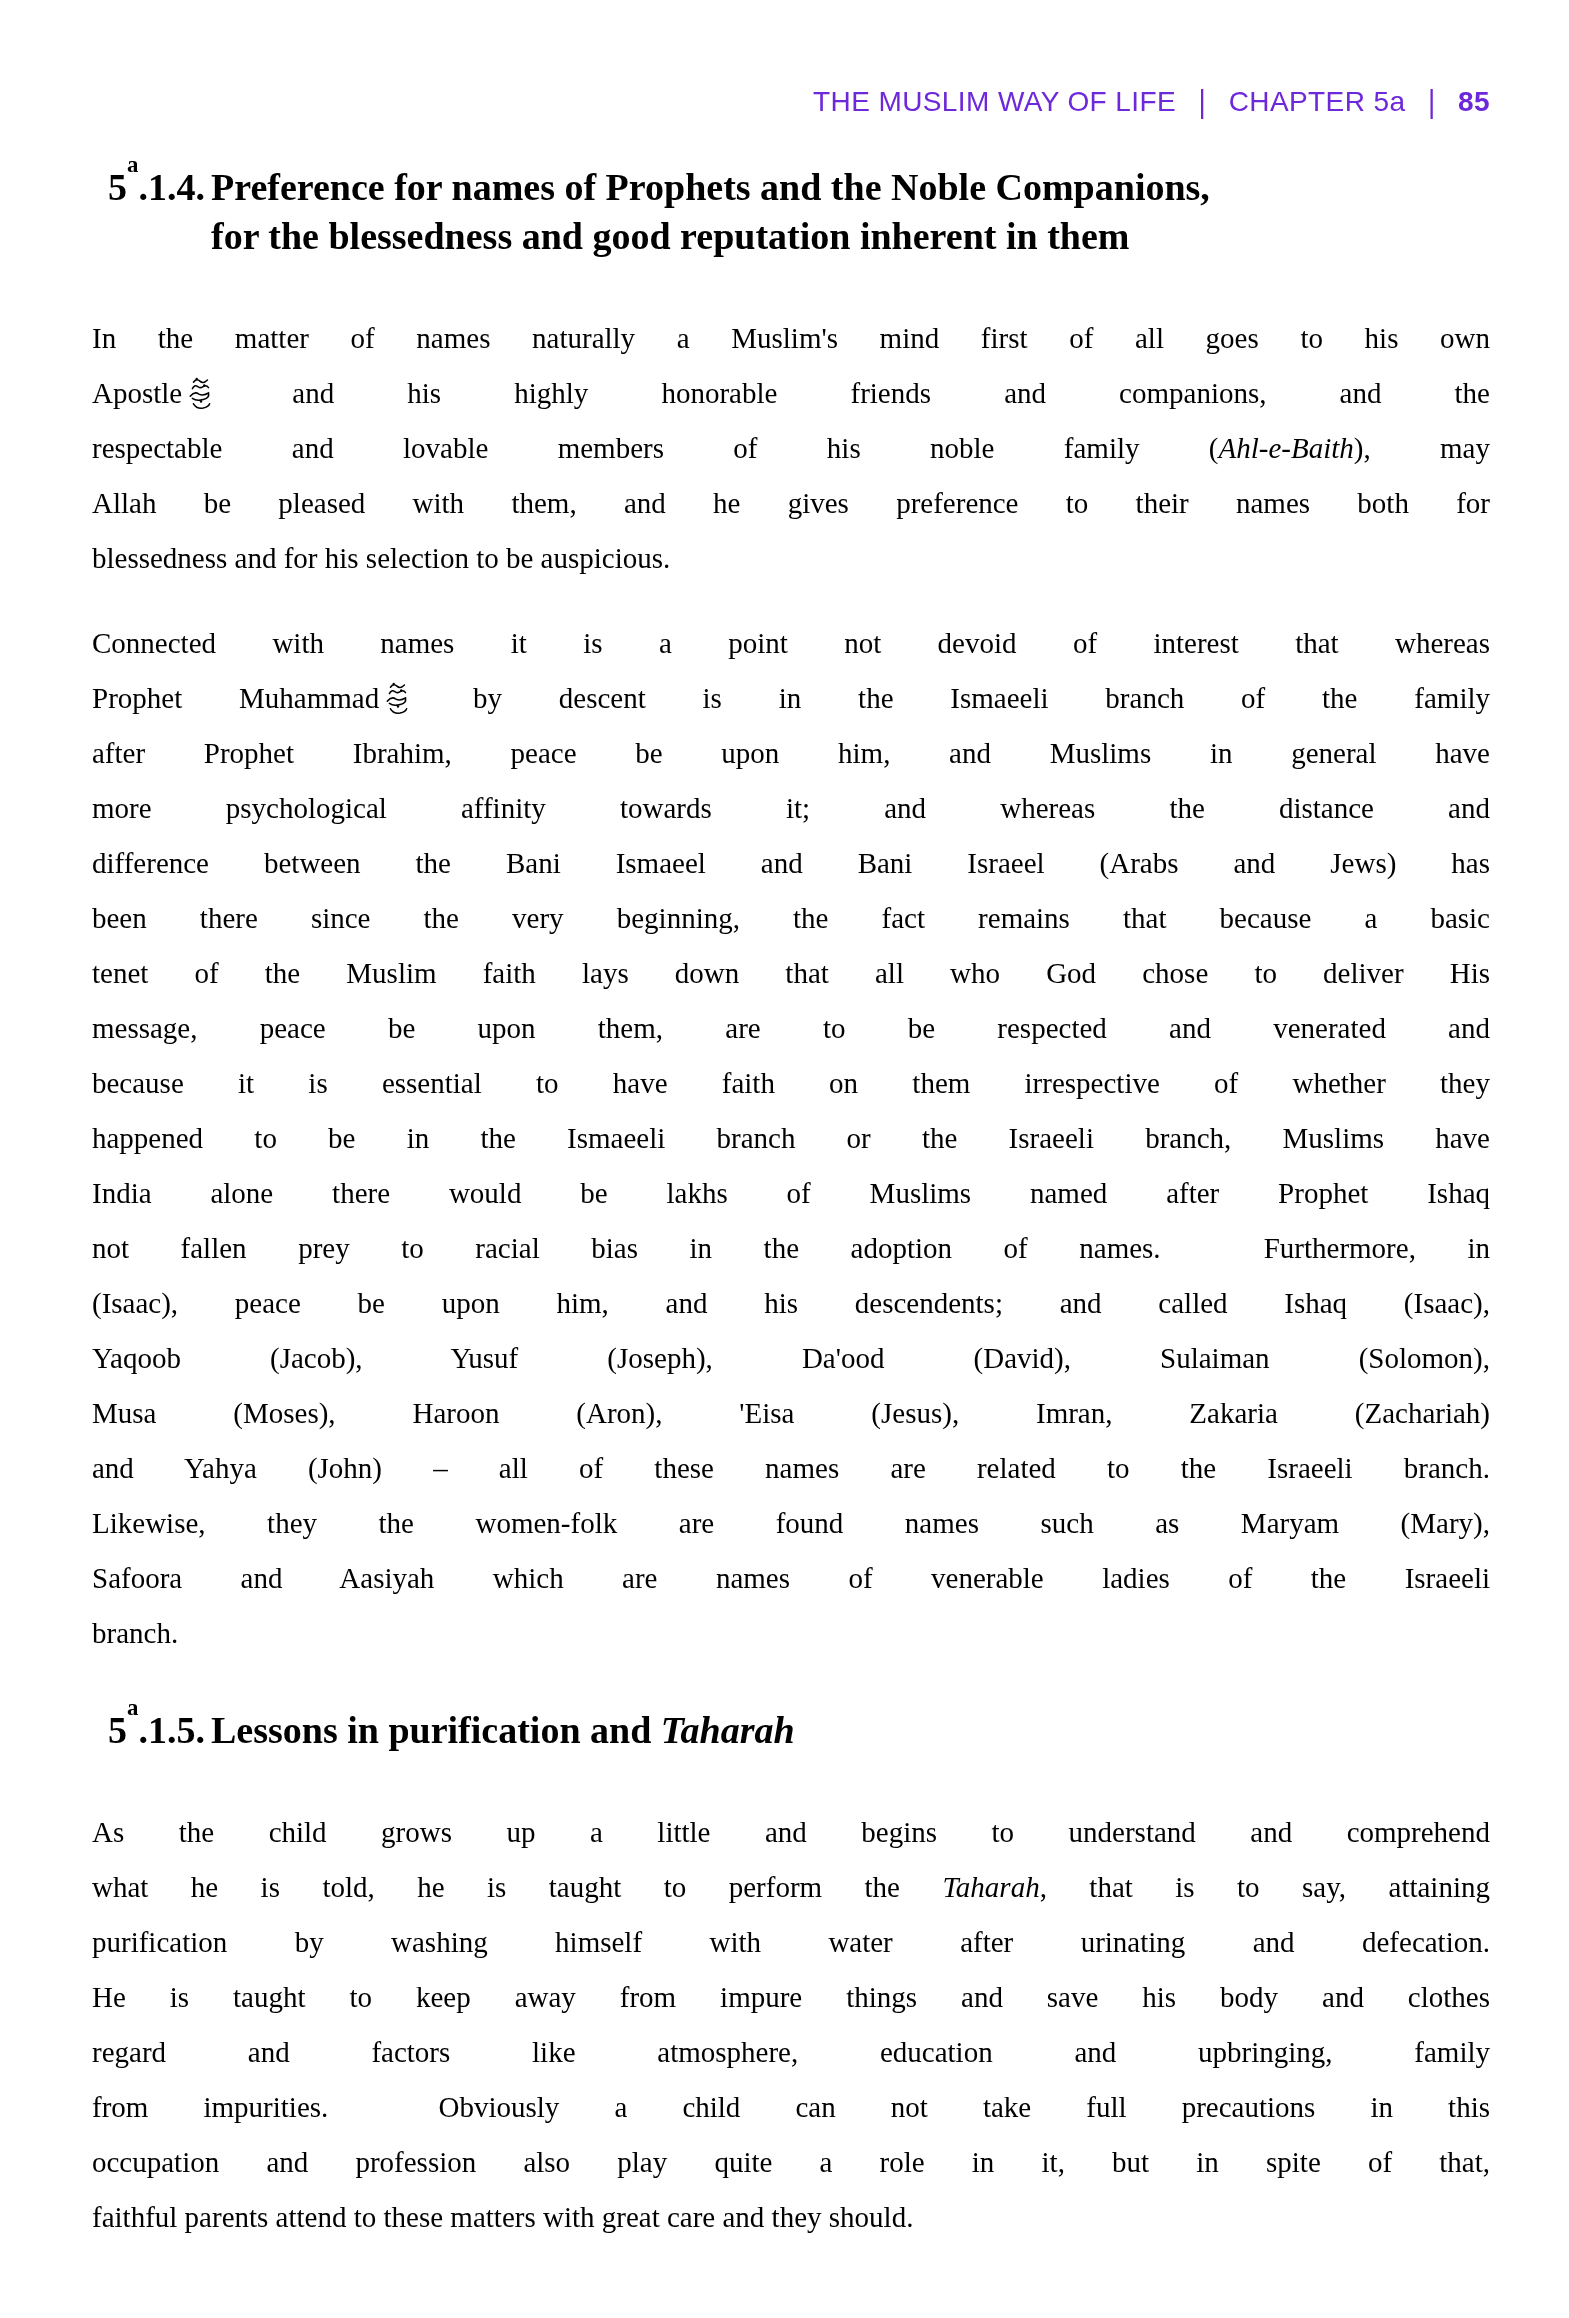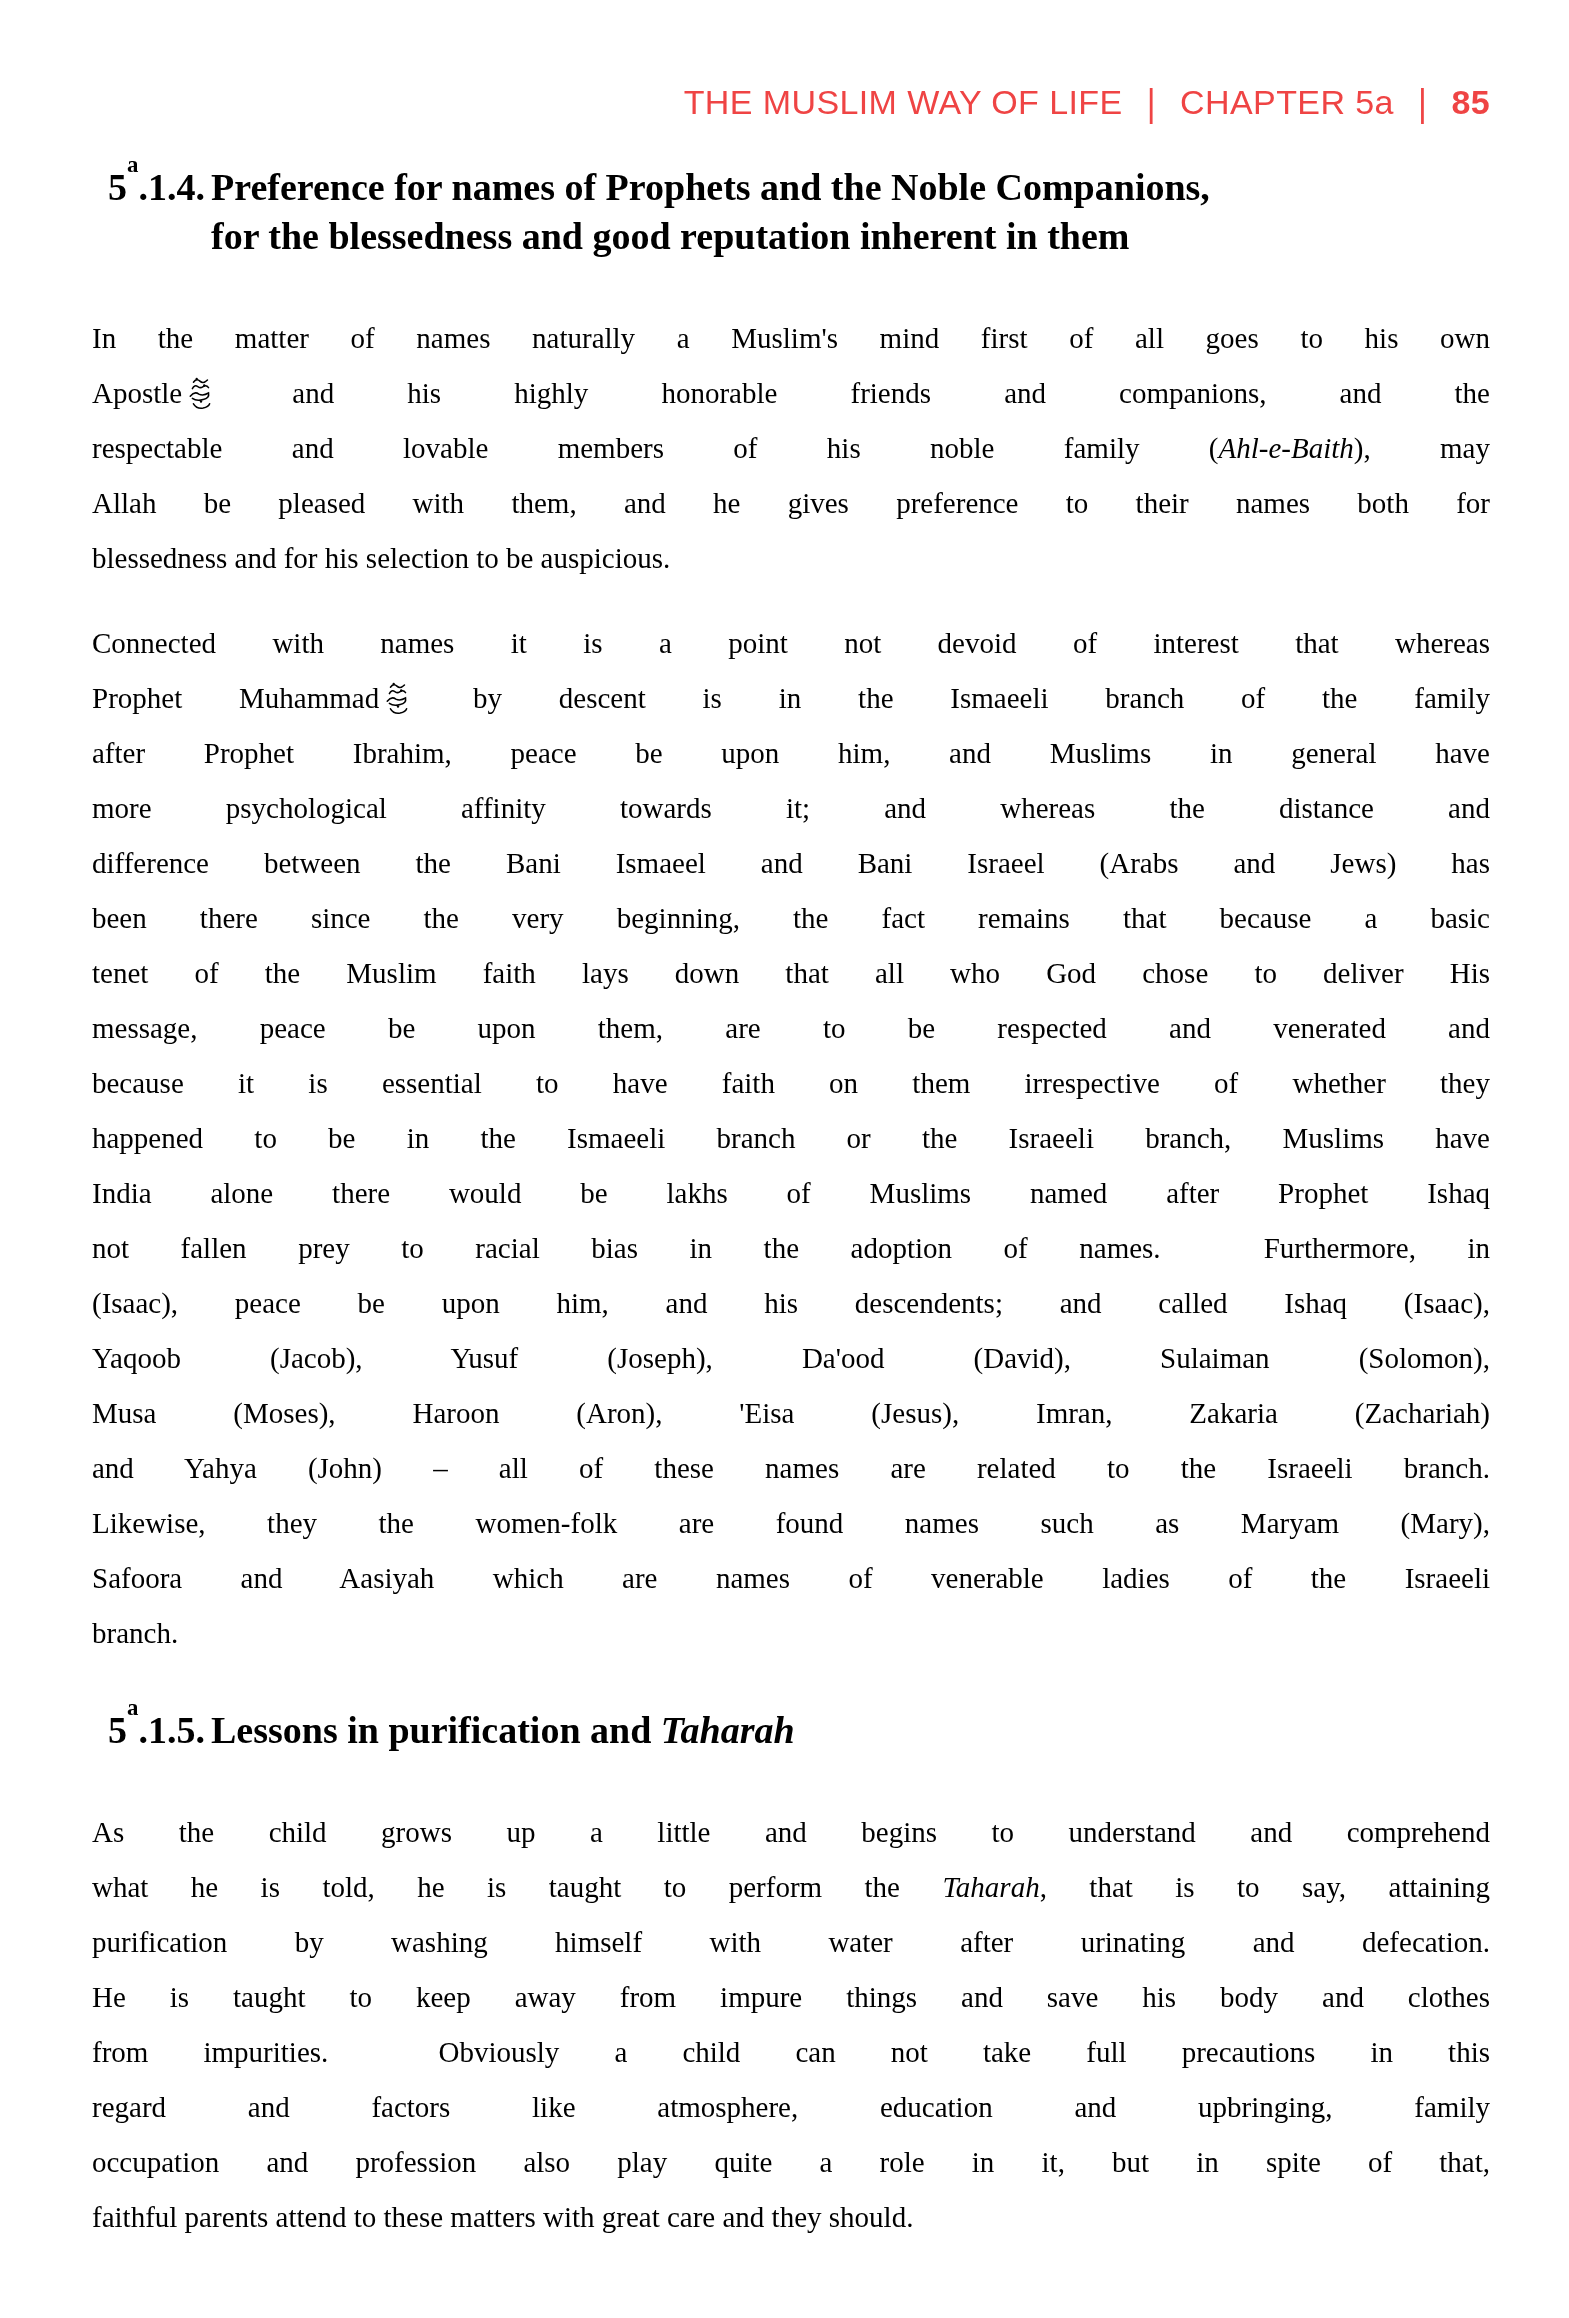--- a/index.html
+++ b/index.html
@@ -13,24 +13,24 @@
     height: 2319px;
     box-sizing: border-box;
     padding: 86px 80px 36px 92px;
     background: #ffffff;
     color: #000000;
     overflow: hidden;
   }
   
   .running-head {
     font-family: "Liberation Sans", sans-serif;
-    font-size: 34px;
+    font-size: 28px;
     line-height: 32px;
     text-align: right;
-    color: #ef4444;
+    color: #6d28d9;
     letter-spacing: 0.4px;
     white-space: nowrap;
   }
   .running-head .sep {
     display: inline-block;
     margin: 0 14.3px;
     font-weight: 400;
     transform: scaleY(1.15);
   }
   .running-head .pageno { font-weight: bold; }
@@ -165,22 +165,22 @@
     <h2 class="sec-heading">
       <span class="sec-num"><span class="num-base">5</span><sup class="num-sup">a</sup><span class="num-rest">.1.5.</span></span>
       <span class="sec-title"><span class="t-line"><span class="run">Lessons in purification and </span><em class="run run-italic">Taharah</em></span></span>
     </h2>
     <div class="sec-paras">
           <p class="para">
             <span class="line"><span class="run">As the child grows up a little and begins to understand and comprehend</span></span>
             <span class="line"><span class="run">what he is told, he is taught to perform the </span><em class="run run-italic">Taharah</em><span class="run">, that is to say, attaining</span></span>
             <span class="line"><span class="run">purification by washing himself with water after urinating and defecation.</span></span>
             <span class="line"><span class="run">He is taught to keep away from impure things and save his body and clothes</span></span>
+            <span class="line"><span class="run">regard and factors like atmosphere, education and upbringing, family</span></span>
             <span class="line"><span class="run">from impurities.&nbsp; Obviously a child can not take full precautions in this</span></span>
-            <span class="line"><span class="run">regard and factors like atmosphere, education and upbringing, family</span></span>
             <span class="line"><span class="run">occupation and profession also play quite a role in it, but in spite of that,</span></span>
             <span class="line last"><span class="run">faithful parents attend to these matters with great care and they should.</span></span>
           </p>
         </div>
   </section>
 </main>
 
 </div>
 
 

